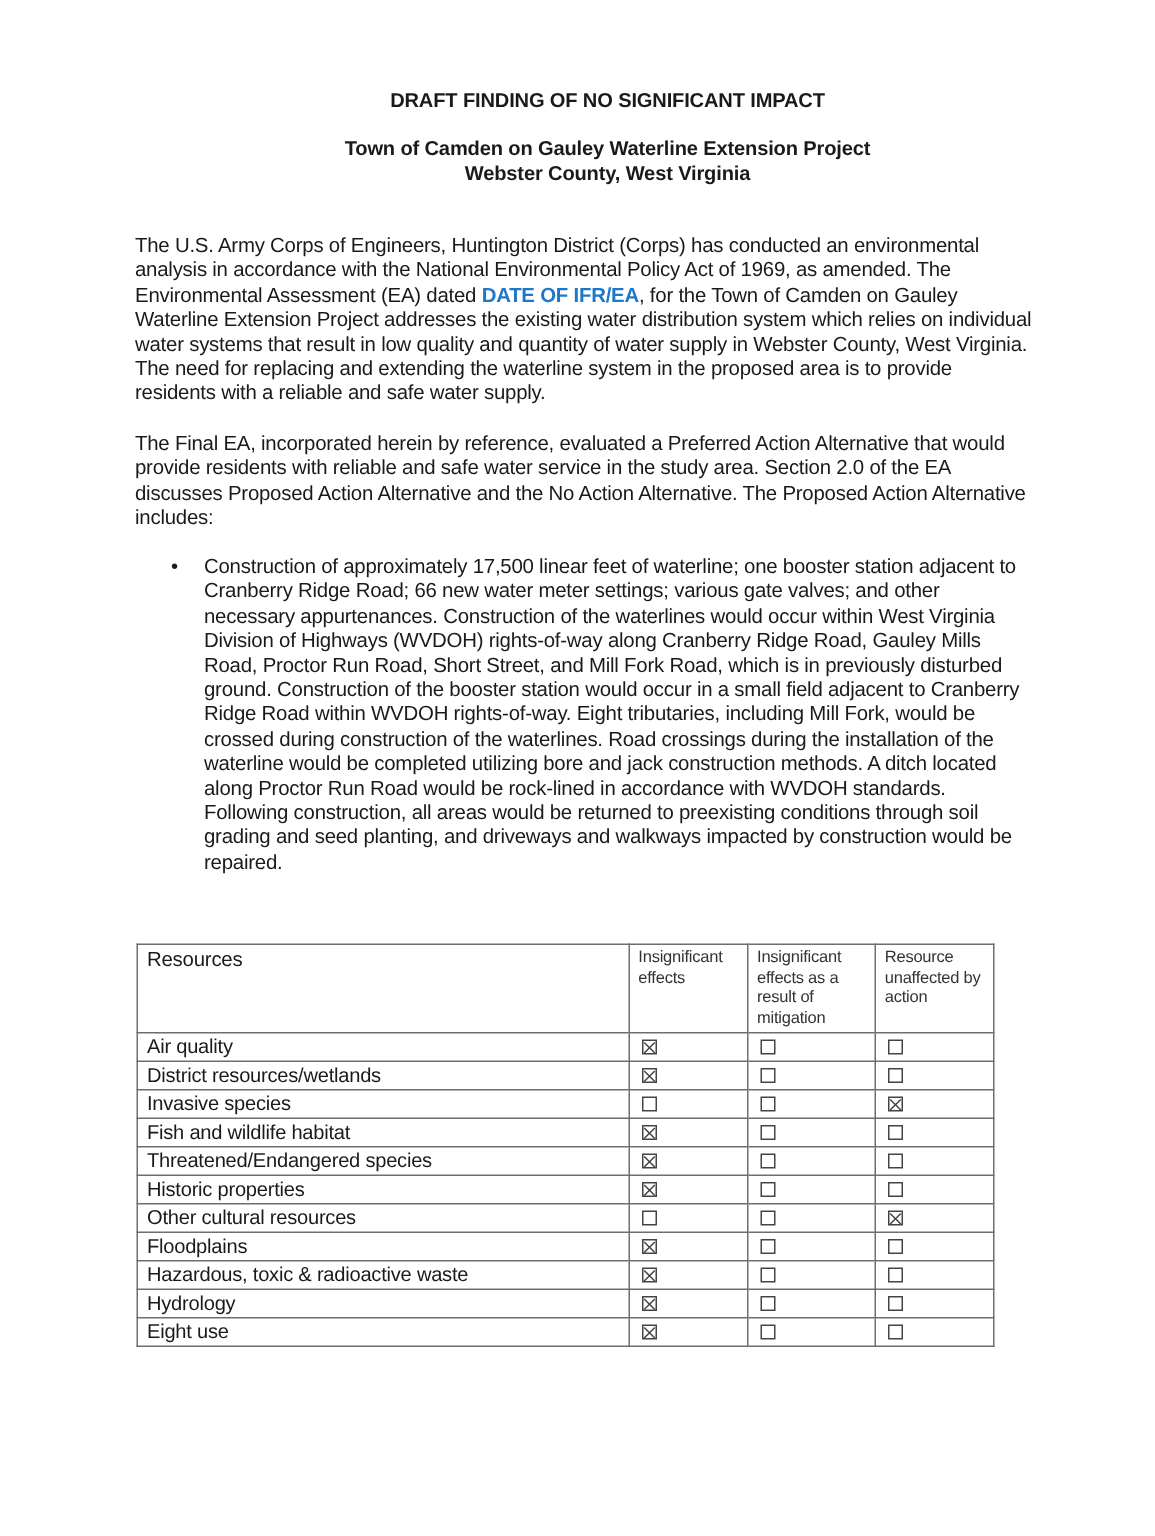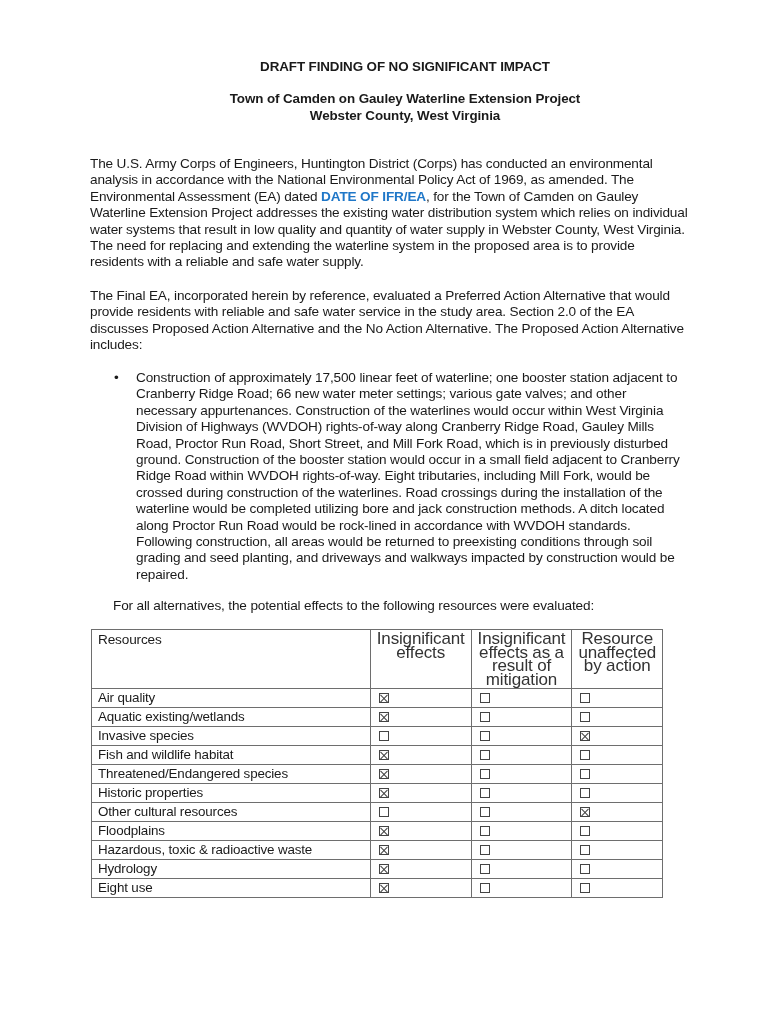--- a/index.html
+++ b/index.html
@@ -18,21 +18,21 @@
   .blue { color: #1f77c8; font-weight: bold; }
   .bullet-list { position: absolute; left: 90px; top: 370px; width: 600px; margin: 0; padding: 0; list-style: none; }
   .bullet-item { position: relative; padding-left: 46px; font-size: 13.6px; line-height: 16.4px; letter-spacing: -0.15px; }
   .bullet-dot { position: absolute; left: 24px; top: 0; }
   #p3 { top: 598px; left: 113px; width: 580px; }
   table.res { position: absolute; left: 91px; top: 629px; width: 572px; border-collapse: collapse;
               font-size: 13.4px; letter-spacing: -0.15px; }
   table.res td, table.res th { border: 1.5px solid #6e6e6e; padding: 0 6px; vertical-align: top; text-align: left; font-weight: normal; }
   table.res th { height: 56px; padding-top: 2px; }
   table.res th.col-res { width: 314px; font-size: 13.6px; }
-  table.res th.small { font-size: 17px; line-height: 13.6px; color: #333; text-align: center; }
+  table.res th.small { font-size: 11px; line-height: 13.6px; color: #333; }
   table.res th.c1 { width: 66px; }
   table.res th.c2 { width: 72px; margin-left: 36px; }
   table.res th.c3 { width: 66px; }
   table.res td { height: 18px; line-height: 18px; }
   .cb { display: inline-block; width: 10px; height: 10px; border: 1px solid #444; position: relative; top: 1px; margin-left: 2px; box-sizing: border-box; }
   .cb.checked::before, .cb.checked::after { content: ""; position: absolute; left: -1px; top: 3.5px; width: 10px; height: 1px; background: #444; }
   .cb.checked::before { transform: rotate(45deg); }
   .cb.checked::after { transform: rotate(-45deg); }
 </style>
 </head>
@@ -47,40 +47,39 @@
 
   <p class="para" id="p2">The Final EA, incorporated herein by reference, evaluated a Preferred Action Alternative that would provide residents with reliable and safe water service in the study area. Section 2.0 of the EA discusses Proposed Action Alternative  and the No Action Alternative. The Proposed Action Alternative includes:</p>
 
   <ul class="bullet-list">
     <li class="bullet-item">
       <span class="bullet-dot">•</span>
       <span>Construction of approximately 17,500 linear feet of waterline; one booster station adjacent to Cranberry Ridge Road; 66 new water meter settings; various gate valves; and other necessary appurtenances. Construction of the waterlines would occur within West Virginia Division of Highways (WVDOH) rights-of-way along Cranberry Ridge Road, Gauley Mills Road, Proctor Run Road, Short Street, and Mill Fork Road, which is in previously disturbed ground. Construction of the booster station would occur in a small field adjacent to Cranberry Ridge Road within WVDOH rights-of-way. Eight tributaries, including Mill Fork, would be crossed during construction of the waterlines. Road crossings during the installation of the waterline would be completed utilizing bore and jack construction methods. A ditch located along Proctor Run Road would be rock-lined in accordance with WVDOH standards. Following construction, all areas would be returned to preexisting conditions through soil grading and seed planting, and driveways and walkways impacted by construction would be repaired.</span>
     </li>
   </ul>
 
-  <p class="para" id="p3">For all alternatives, the potential effects to the following resources were evaluated:</p>
 
   <table class="res">
     <thead>
       <tr>
         <th class="col-res">Resources</th>
         <th class="small c1">Insignificant effects</th>
         <th class="small c2">Insignificant effects as a result of mitigation</th>
         <th class="small c3">Resource unaffected by action</th>
       </tr>
     </thead>
     <tbody id="table-body">
         <tr>
           <td>Air quality</td>
           <td><span class="cb checked"></span></td>
           <td><span class="cb"></span></td>
           <td><span class="cb"></span></td>
         </tr>
         <tr>
-          <td>Aquatic existing/wetlands</td>
+          <td>District resources/wetlands</td>
           <td><span class="cb checked"></span></td>
           <td><span class="cb"></span></td>
           <td><span class="cb"></span></td>
         </tr>
         <tr>
           <td>Invasive species</td>
           <td><span class="cb"></span></td>
           <td><span class="cb"></span></td>
           <td><span class="cb checked"></span></td>
         </tr>

